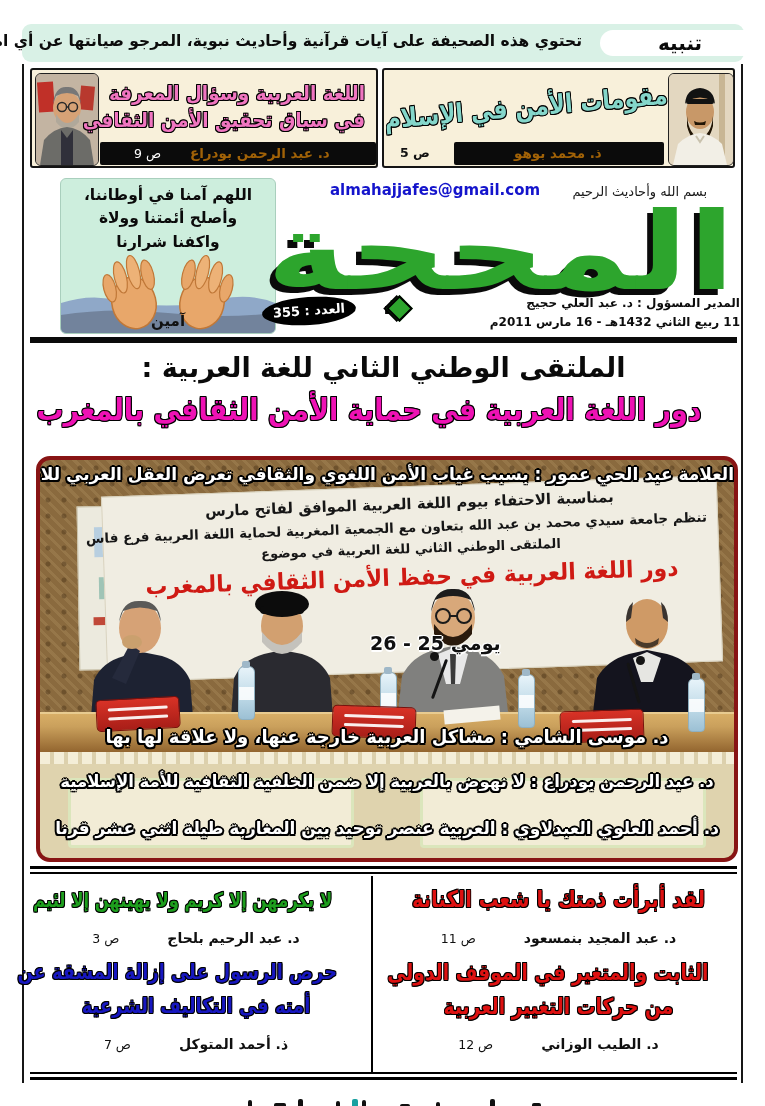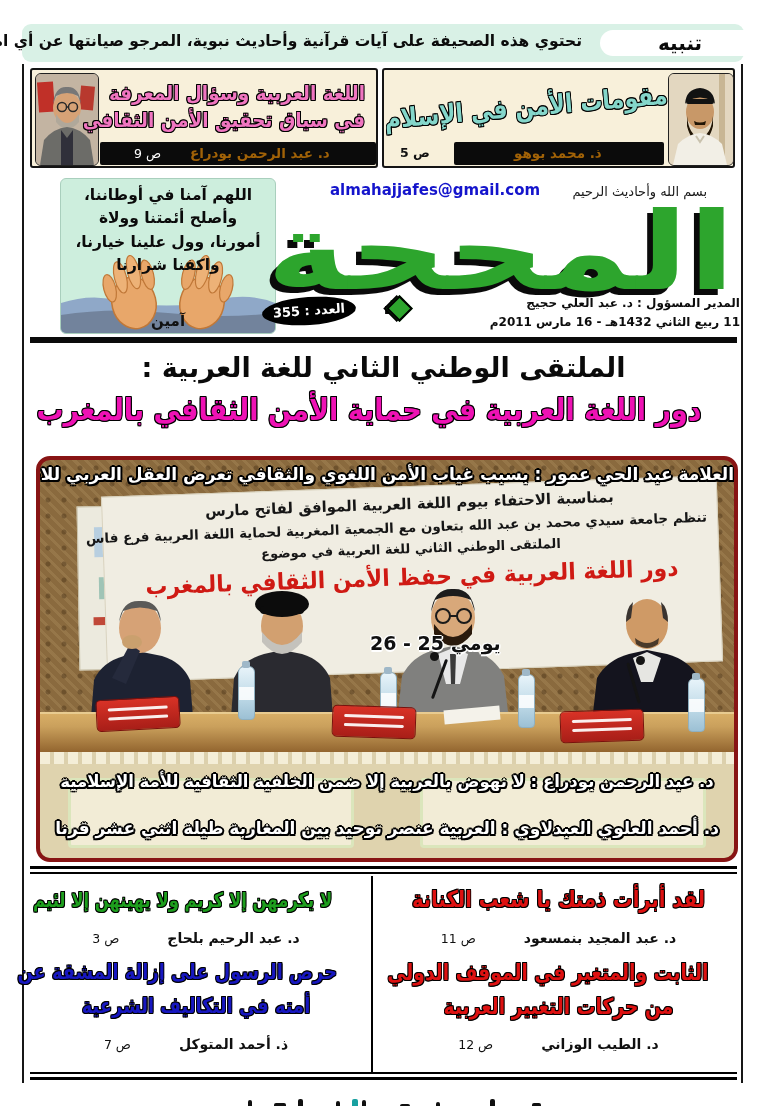--- a/index.html
+++ b/index.html
@@ -178,21 +178,20 @@
         <ellipse cx="142" cy="52" rx="22" ry="26" fill="#e8a76a" stroke="#c07838" stroke-width="1.5"></ellipse>
         <ellipse cx="122" cy="28" rx="6" ry="15" fill="#e8a76a" stroke="#c07838" stroke-width="1.2"></ellipse>
         <ellipse cx="135" cy="22" rx="6" ry="17" fill="#edb277" stroke="#c07838" stroke-width="1.2"></ellipse>
         <ellipse cx="149" cy="24" rx="6" ry="16" fill="#edb277" stroke="#c07838" stroke-width="1.2"></ellipse>
         <ellipse cx="162" cy="32" rx="6" ry="14" fill="#e8a76a" stroke="#c07838" stroke-width="1.2"></ellipse>
       </g>
     </svg>
     <div class="prayer-lines">
       <div>اللهم آمنا في أوطاننا،</div>
       <div>وأصلح أئمتنا وولاة</div>
-      <div>أمورنا، وول علينا خيارنا،</div>
       <div>واكفنا شرارنا</div>
     </div>
     <div class="prayer-amen">آمين</div>
   </div>
 
   <div class="abs basmala nowrap">بسم الله وأحاديث الرحيم</div>
   <div class="abs email nowrap">almahajjafes@gmail.com</div>
   <div class="abs logo nowrap">المحجة</div>
   <div class="abs logo-diamond"></div>
   <div class="abs issue-badge nowrap">العدد : 355</div>
@@ -292,20 +291,21 @@
         <div class="plate-line" style="top:17px;"></div>
       </div>
 
     <div class="abs lace-strip"></div>
     <div class="abs table-front">
       <div class="abs lace-panel" style="left:28px;width:280px;"></div>
       <div class="abs lace-panel" style="left:380px;width:280px;"></div>
     </div>
 
     <div class="abs photo-caption olw">العلامة عبد الحي عمور : بسبب غياب الأمن اللغوي والثقافي تعرض العقل العربي للاحتلال</div>
+    <div class="abs quote olw" style="top:266px;font-size:18px;">د. موسى الشامي : مشاكل العربية خارجة عنها، ولا علاقة لها بها</div>
     <div class="abs quote olw" style="top:312px;font-size:16.5px;">د. عبد الرحمن بودراع : لا نهوض بالعربية إلا ضمن الخلفية الثقافية للأمة الإسلامية</div>
     <div class="abs quote olw" style="top:358px;font-size:17px;">د. أحمد العلوي العبدلاوي : العربية عنصر توحيد بين المغاربة طيلة اثني عشر قرنا</div>
   </div>
 
   <div class="abs rule-a"></div>
   <div class="abs col-divider"></div>
 
   <div class="abs teaser-col col-right">
     <div class="abs tz-title tz-red ol1" style="top:10px;font-size:23px;transform:scaleX(.85);">لقد أبرأت ذمتك يا شعب الكنانة</div>
     <div class="abs author-row" style="top:54px;">

